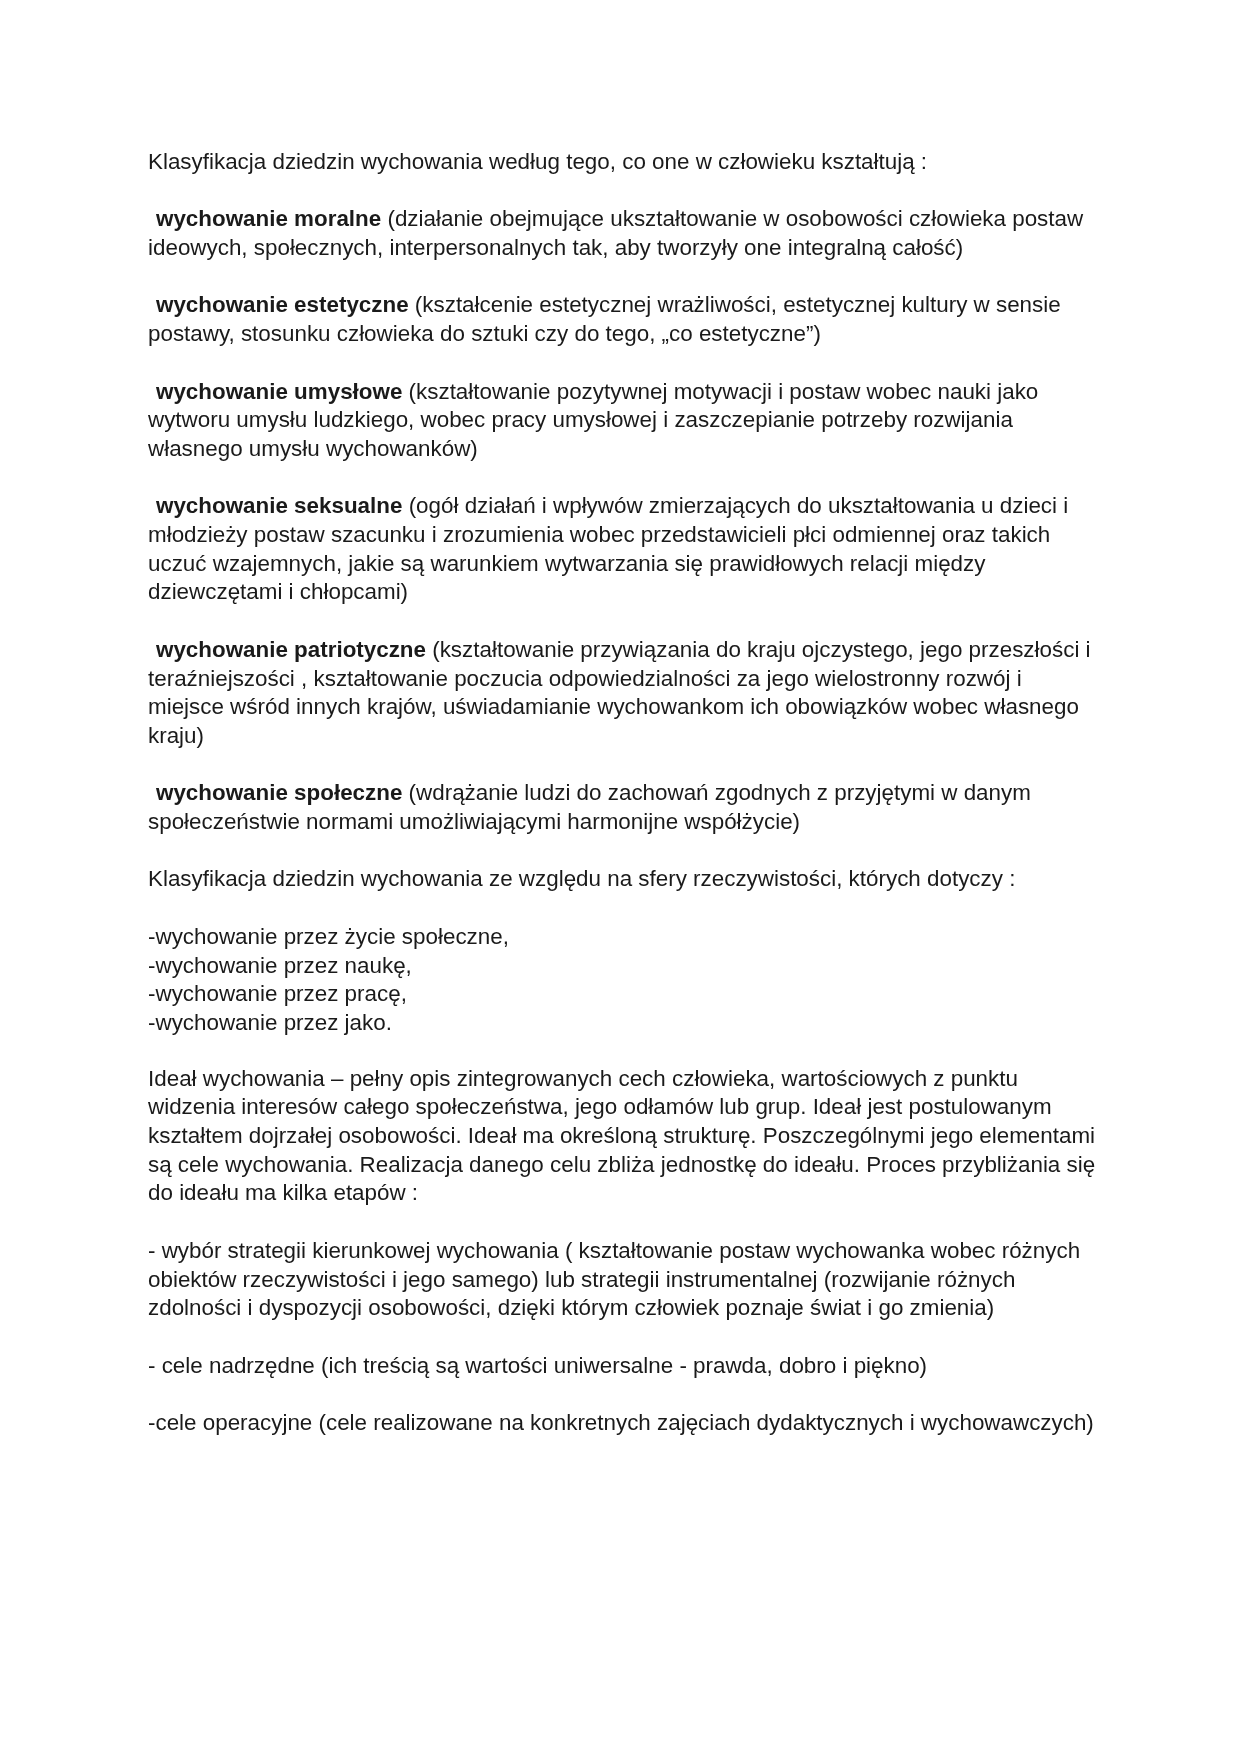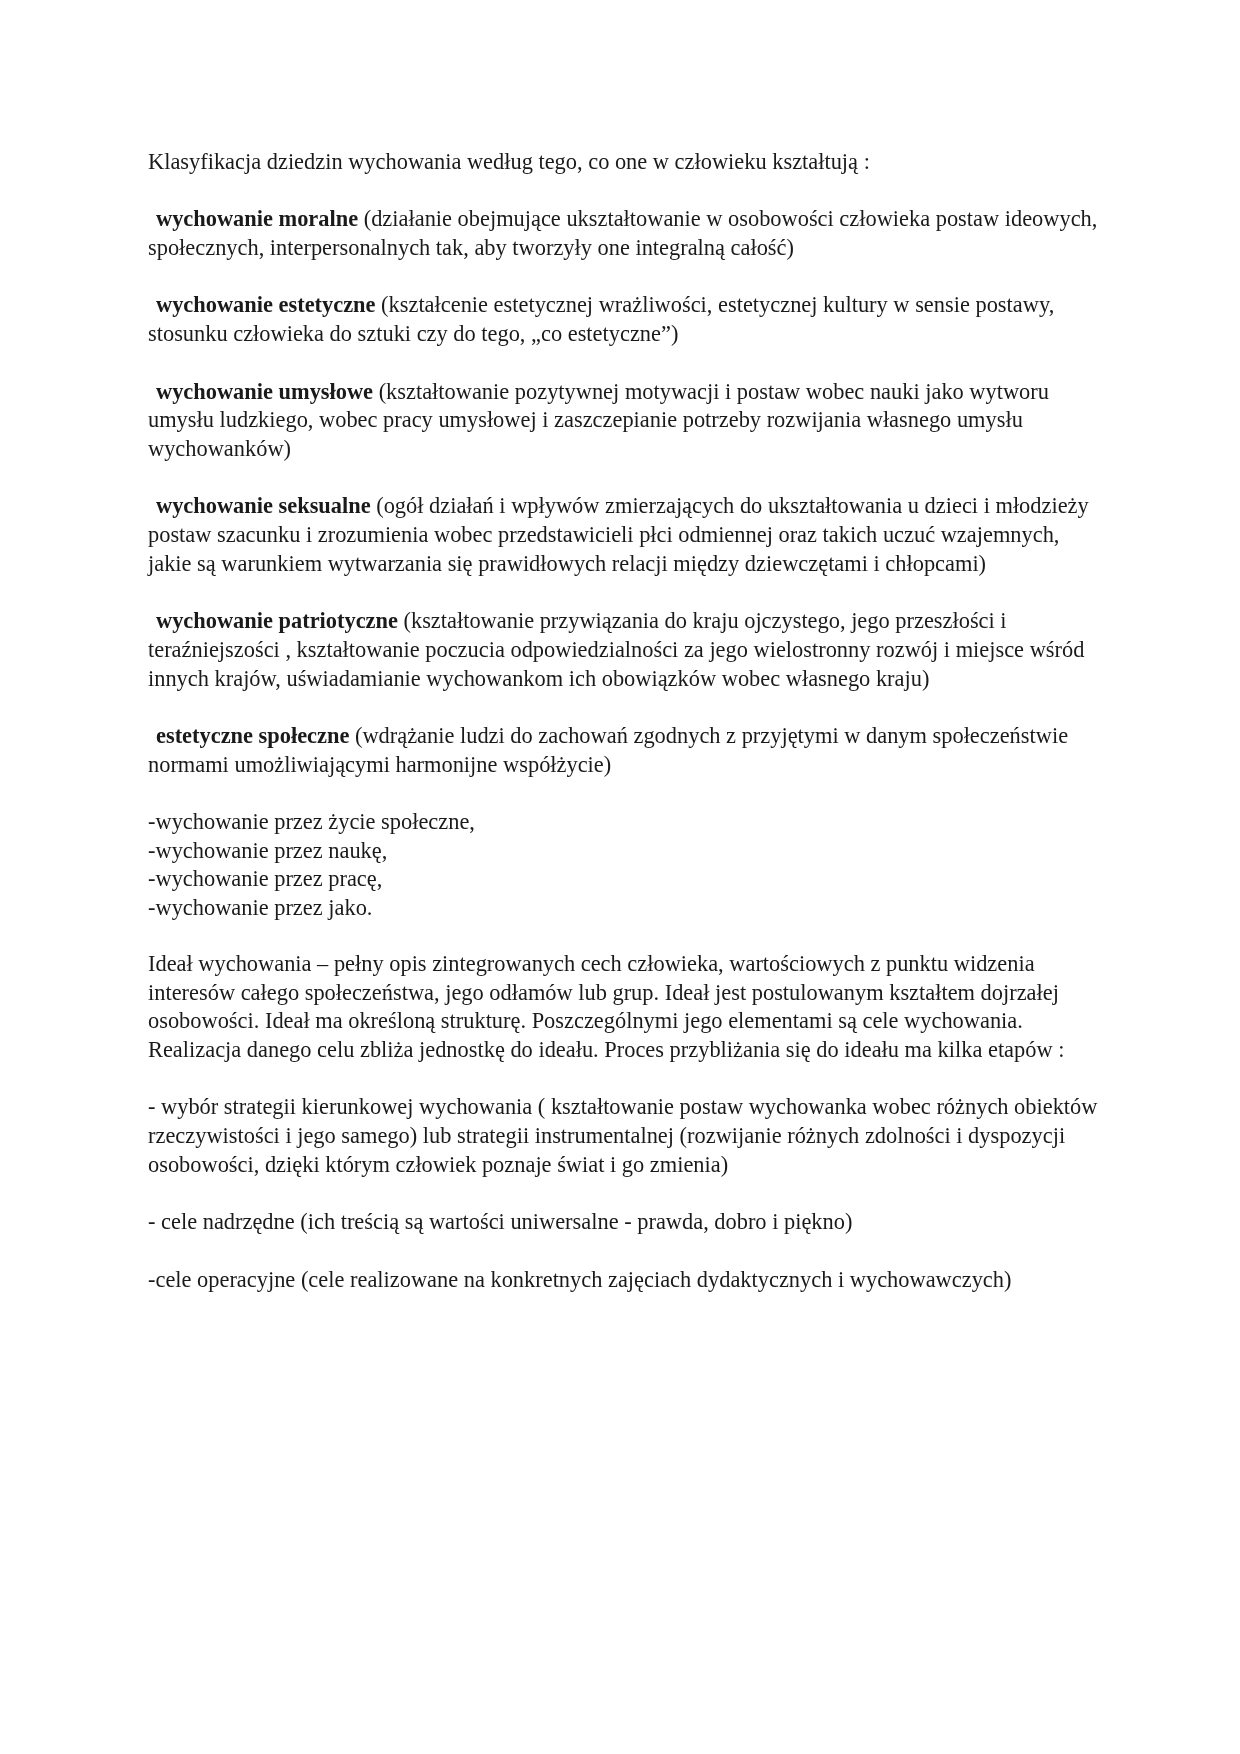--- a/index.html
+++ b/index.html
@@ -11,21 +11,21 @@
       width: 1240px;
       height: 1754px;
       position: relative;
       overflow: hidden;
     }
     .page {
       position: absolute;
       left: 148px;
       top: 148px;
       width: 950px;
-      font-family: Liberation Serif, serif;
+      font-family: Liberation Sans, sans-serif;
       font-size: 22.4px;
       line-height: 28.7px;
       color: #1a1a1a;
     }
     .para {
       margin: 0 0 28.7px 0;
     }
     .para b {
       font-weight: bold;
       margin-left: 8px;
@@ -50,22 +50,23 @@
   <p class="para"><b>wychowanie moralne</b><span> (działanie obejmujące ukształtowanie w osobowości człowieka postaw ideowych, społecznych, interpersonalnych tak, aby tworzyły one integralną całość)</span></p>
 
   <p class="para"><b>wychowanie estetyczne</b><span> (kształcenie estetycznej wrażliwości, estetycznej kultury w sensie postawy, stosunku człowieka do sztuki czy do tego, „co estetyczne”)</span></p>
 
   <p class="para"><b>wychowanie umysłowe</b><span> (kształtowanie pozytywnej motywacji i postaw wobec nauki jako wytworu umysłu ludzkiego, wobec pracy umysłowej i zaszczepianie potrzeby rozwijania własnego umysłu wychowanków)</span></p>
 
   <p class="para"><b>wychowanie seksualne</b><span> (ogół działań i wpływów zmierzających do ukształtowania u dzieci i młodzieży postaw szacunku i zrozumienia wobec przedstawicieli płci odmiennej oraz takich uczuć wzajemnych, jakie są warunkiem wytwarzania się prawidłowych relacji między dziewczętami i chłopcami)</span></p>
 
   <p class="para"><b>wychowanie patriotyczne</b><span> (kształtowanie przywiązania do kraju ojczystego, jego przeszłości i teraźniejszości , kształtowanie poczucia odpowiedzialności za jego wielostronny rozwój i miejsce wśród innych krajów, uświadamianie wychowankom ich obowiązków wobec własnego kraju)</span></p>
 
-  <p class="para"><b>estetyczne społeczne</b><span> (wdrążanie ludzi do zachowań zgodnych z przyjętymi w danym społeczeństwie normami umożliwiającymi harmonijne współżycie)</span></p>
+  <p class="para"><b>wychowanie społeczne</b><span> (wdrążanie ludzi do zachowań zgodnych z przyjętymi w danym społeczeństwie normami umożliwiającymi harmonijne współżycie)</span></p>
 
+  <p class="para">Klasyfikacja dziedzin wychowania ze względu na sfery rzeczywistości, których dotyczy :</p>
 
   <ul class="list">
     <li>-wychowanie przez życie społeczne,</li>
     <li>-wychowanie przez naukę,</li>
     <li>-wychowanie przez pracę,</li>
     <li>-wychowanie przez jako.</li>
   </ul>
 
   <p class="para">Ideał wychowania – pełny opis zintegrowanych cech człowieka, wartościowych z punktu widzenia interesów całego społeczeństwa, jego odłamów lub grup. Ideał jest postulowanym kształtem dojrzałej osobowości. Ideał ma określoną strukturę. Poszczególnymi jego elementami są cele wychowania. Realizacja danego celu zbliża jednostkę do ideału. Proces przybliżania się do ideału ma kilka etapów :</p>
 

